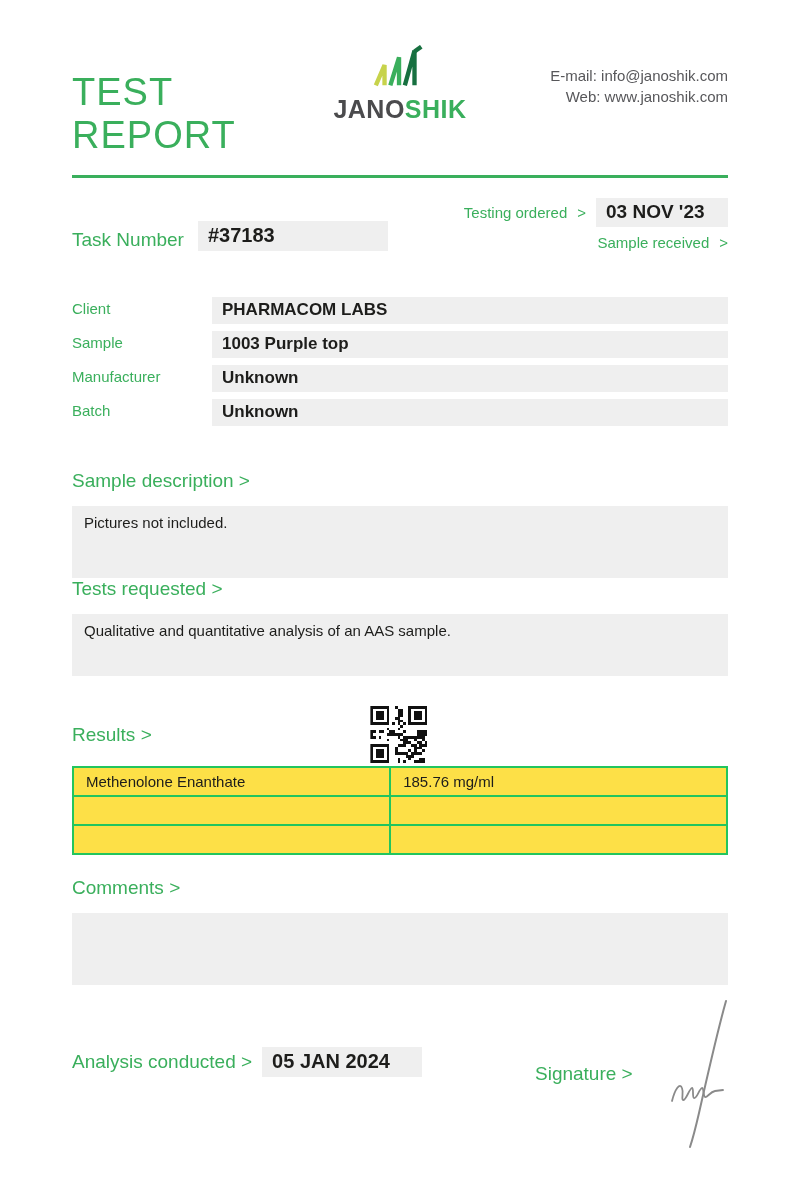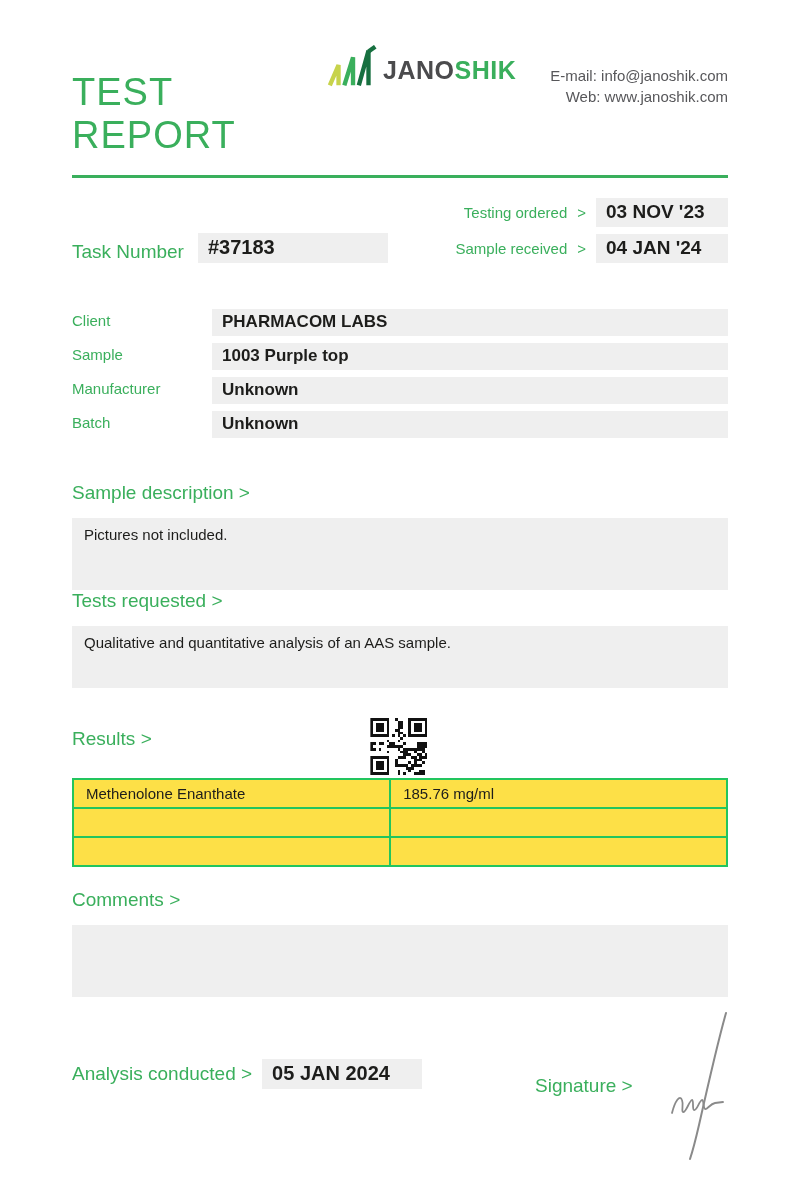--- a/index.html
+++ b/index.html
@@ -3,21 +3,21 @@
 <meta charset="utf-8">
 <style>
   * { box-sizing: border-box; margin: 0; padding: 0; }
   html, body { width: 800px; height: 1180px; background: #ffffff; overflow: hidden; }
   body { font-family: "Liberation Sans", sans-serif; color: #1d1d1b; }
   .page { width: 800px; height: 1180px; padding: 45px 72px 0 72px; position: relative; }
 
   
   .header { display: flex; align-items: flex-start; }
   .title { flex: 1; font-size: 38px; letter-spacing: 1px; color: #3aaf5c; margin-top: 26px; font-weight: 400; }
-  .logo { width: 150px; display: flex; flex-direction: row; align-items: center; }
+  .logo { width: 150px; display: flex; flex-direction: column; align-items: center; }
   .logo-text { font-size: 25px; font-weight: 700; letter-spacing: 0.5px; color: #4b4b4d; margin-top: 2px; }
   .logo-text .green { color: #3aaf5c; }
   .contact { flex: 1; text-align: right; font-size: 15px; color: #57575a; line-height: 21px; margin-top: 20px; }
   .rule { border: 0; border-top: 3px solid #3aaf5c; margin-top: 18px; }
 
   .green-label { color: #3aaf5c; font-size: 19px; }
   .green-label-sm { color: #3aaf5c; font-size: 15px; }
   .value-box { background: #efefef; font-weight: 700; color: #1d1d1b; padding: 3px 10px 4px 10px; font-size: 19px; }
 
   
@@ -37,21 +37,21 @@
   
   .section-label { color: #3aaf5c; font-size: 19px; }
   .content-box { background: #efefef; margin-top: 14px; padding: 8px 12px; font-size: 15px; color: #1d1d1b; }
   .sample-desc { margin-top: 44px; }
   .sample-desc .content-box { height: 72px; }
   .tests-req { }
   .tests-req .content-box { height: 62px; }
 
   
   .results-head { position: relative; height: 60px; margin-top: 28px; }
-  .results-head .section-label { position: absolute; left: 0; bottom: 26px; }
+  .results-head .section-label { position: absolute; left: 0; bottom: 18px; }
   .qr { position: absolute; left: 50%; transform: translateX(-52%); bottom: 1px; width: 57px; height: 57px; }
   .qr svg { width: 57px; height: 57px; shape-rendering: crispEdges; }
 
   table.results { width: 100%; border-collapse: collapse; margin-top: 2px; }
   table.results td { border: 2px solid #22c55e; height: 29px; padding: 2px 12px; font-size: 15px; color: #1d1d1b; background: #fde047; vertical-align: middle; }
   table.results td.col-substance { width: 48.5%; }
 
   
   .comments { margin-top: 22px; }
   .comments .content-box { height: 72px; }
@@ -98,21 +98,20 @@
     </div>
     <div class="task-right">
       <div class="date-row">
         <span class="green-label-sm">Testing ordered</span>
         <span class="green-label-sm">&gt;</span>
         <span class="value-box">03 NOV '23</span>
       </div>
       <div class="date-row">
         <span class="green-label-sm">Sample received</span>
         <span class="green-label-sm">&gt;</span>
-        <span class="value-box">04 JAN '24</span>
       </div>
     </div>
   </div>
 
   <div class="info">
     <div class="info-row">
       <span class="lbl green-label-sm">Client</span>
       <span class="value-box">PHARMACOM LABS</span>
     </div>
     <div class="info-row">

